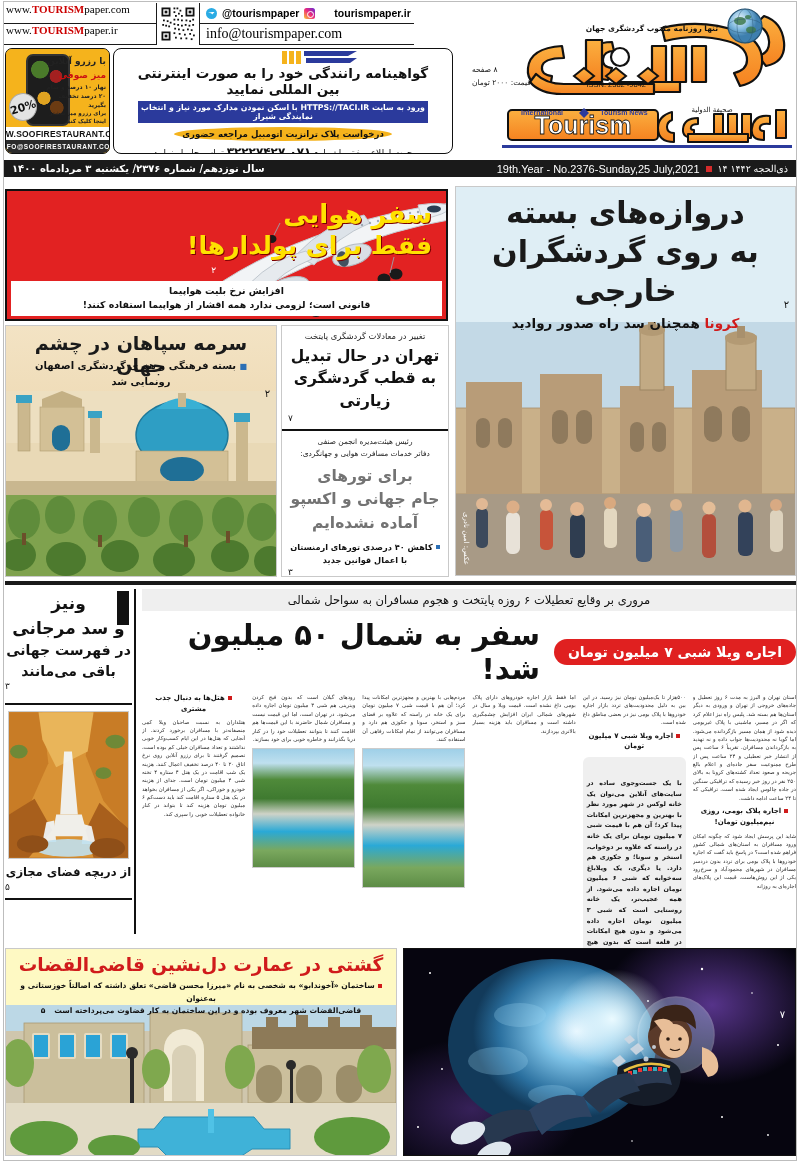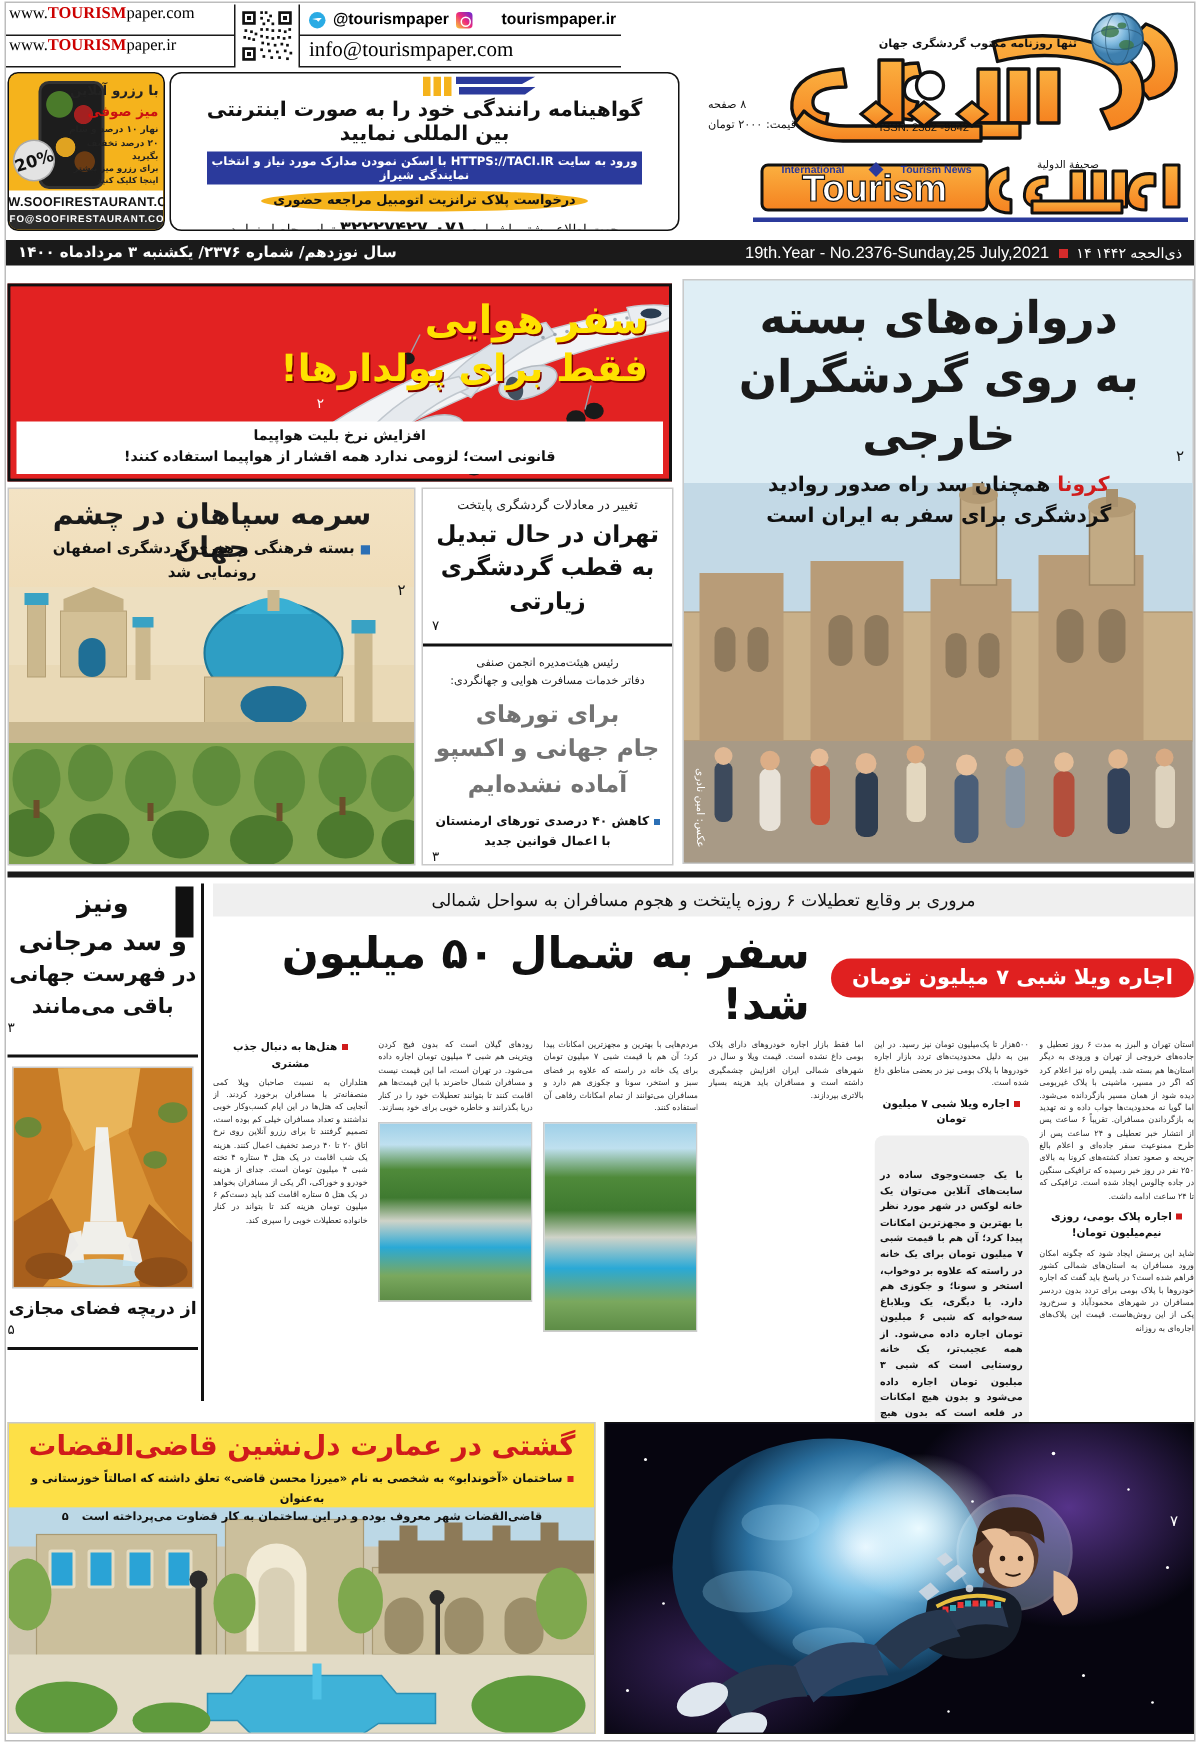--- a/index.html
+++ b/index.html
@@ -214,21 +214,21 @@
   .fcol .tagline .sq { display:inline-block; width:4px; height:4px; background:#d01b1b;
                        margin-left:3px; vertical-align:middle; }
   .fcol .callout { background:#efefef; border-radius:6px; padding:21px 4px; margin-top:5px;
                    font-size:6.4px; line-height:1.65; font-weight:bold; color:#111; }
   .villa-img { width:100%; height:140px; border:1px solid #ccc; margin-bottom:4px;
     background:linear-gradient(180deg,#9fd0e8 0%,#bfe0ef 12%,#4f8a3a 26%,#3f7a30 42%,
       #cfd3c8 55%,#2aa9d6 70%,#7aa85e 86%,#5d8c46 100%); }
 
   
   .bot-left { position:absolute; left:5px; top:948px; width:392px; height:208px;
-              border:1px solid #c9c9c9; overflow:hidden; background:#fde047; }
+              border:1px solid #c9c9c9; overflow:hidden; background:#fef9c3; }
   .bot-right { position:absolute; left:403px; top:948px; width:393px; height:208px;
                border:1px solid #111; overflow:hidden; background:#0a0820; }
   .bl-art { position:absolute; left:0; right:0; top:56px; bottom:0;
     background:linear-gradient(180deg,#bcd8e6 0%,#cfd7c6 18%,#c9b38c 32%,#b9a179 50%,
       #7fa84e 70%,#5fa0c9 86%,#4d8fb8 100%); }
   .bl-h { position:absolute; right:10px; left:10px; top:5px; text-align:center;
           font-size:18.5px; font-weight:bold; color:#d01b1b; }
   .bl-sub { position:absolute; right:14px; left:14px; top:31px; text-align:center;
             font-size:7.6px; color:#111; line-height:1.65; font-weight:bold; }
   .bl-sub .sq { display:inline-block; width:4px; height:4px; background:#d01b1b;
@@ -582,21 +582,20 @@
     <div class="lead-h">
       <div>دروازه‌های بسته</div>
       <div>به روی گردشگران</div>
       <div>خارجی</div>
     </div>
     <div class="lead-pg">۲</div>
     <div class="lead-sub">
       <div>
         <span class="kw">کرونا</span><span> همچنان سد راه صدور روادید</span>
       </div>
-      <div>گردشگری برای سفر به ایران است</div>
     </div>
     <div class="lead-credit">عکس: امین نادری</div>
   </div>
 
   <div class="isfahan">
     <svg class="isf-art" viewBox="0 0 272 185">
       <rect width="272" height="185" fill="#e9d9b6"></rect>
       <rect y="0" width="272" height="52" fill="#eddfc0"></rect>
       <g>
         <rect x="14" y="10" width="12" height="50" fill="#cbb88e" stroke="#b09b70" stroke-width="0.6"></rect>

